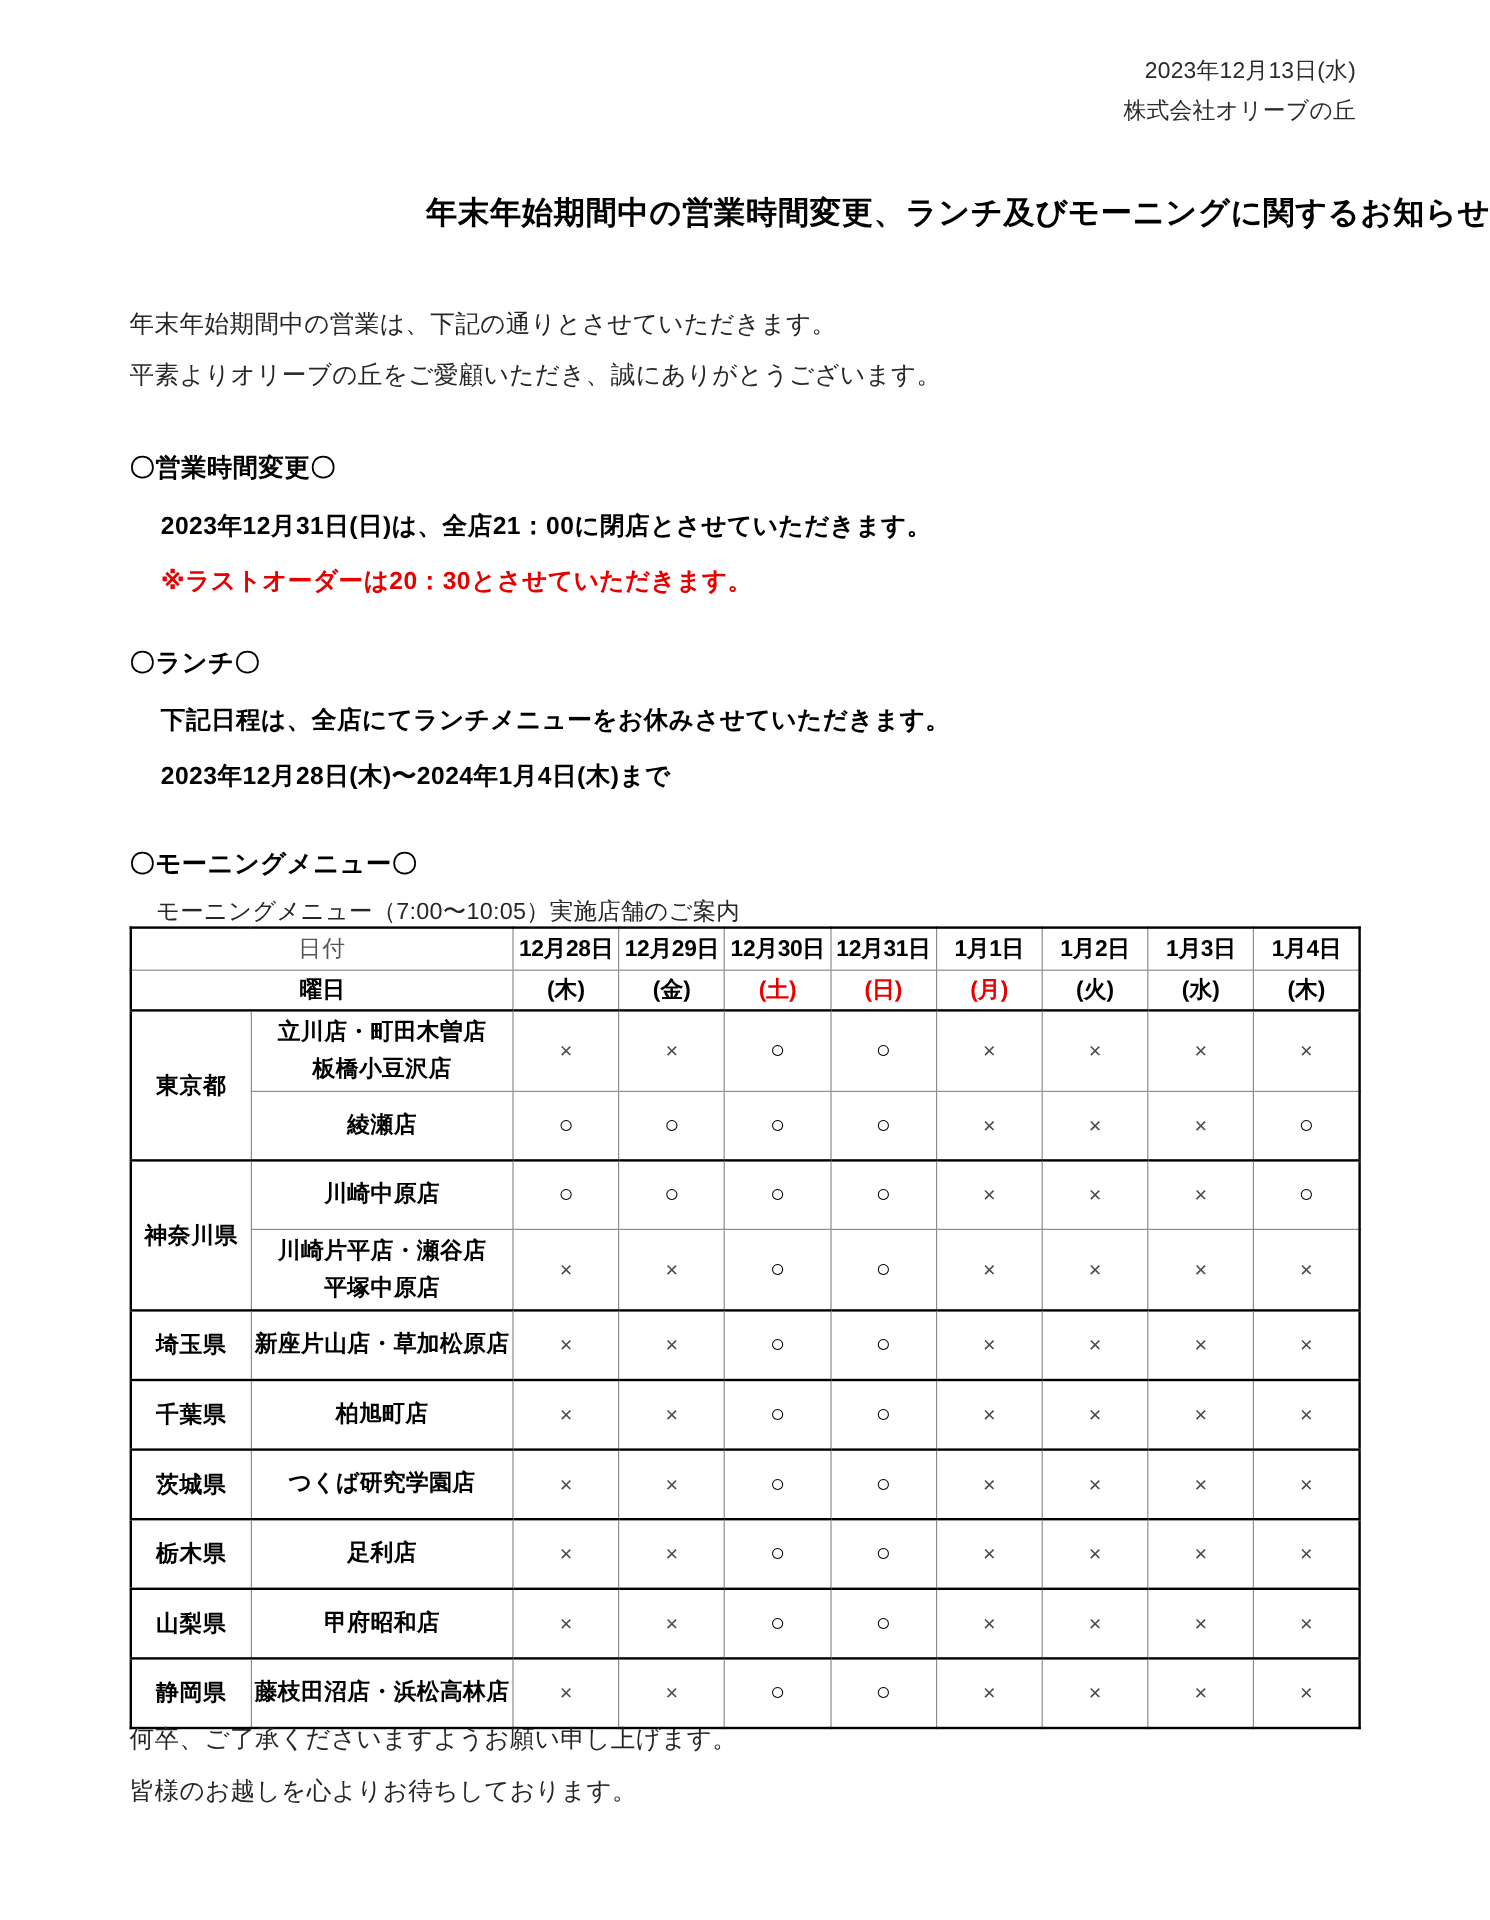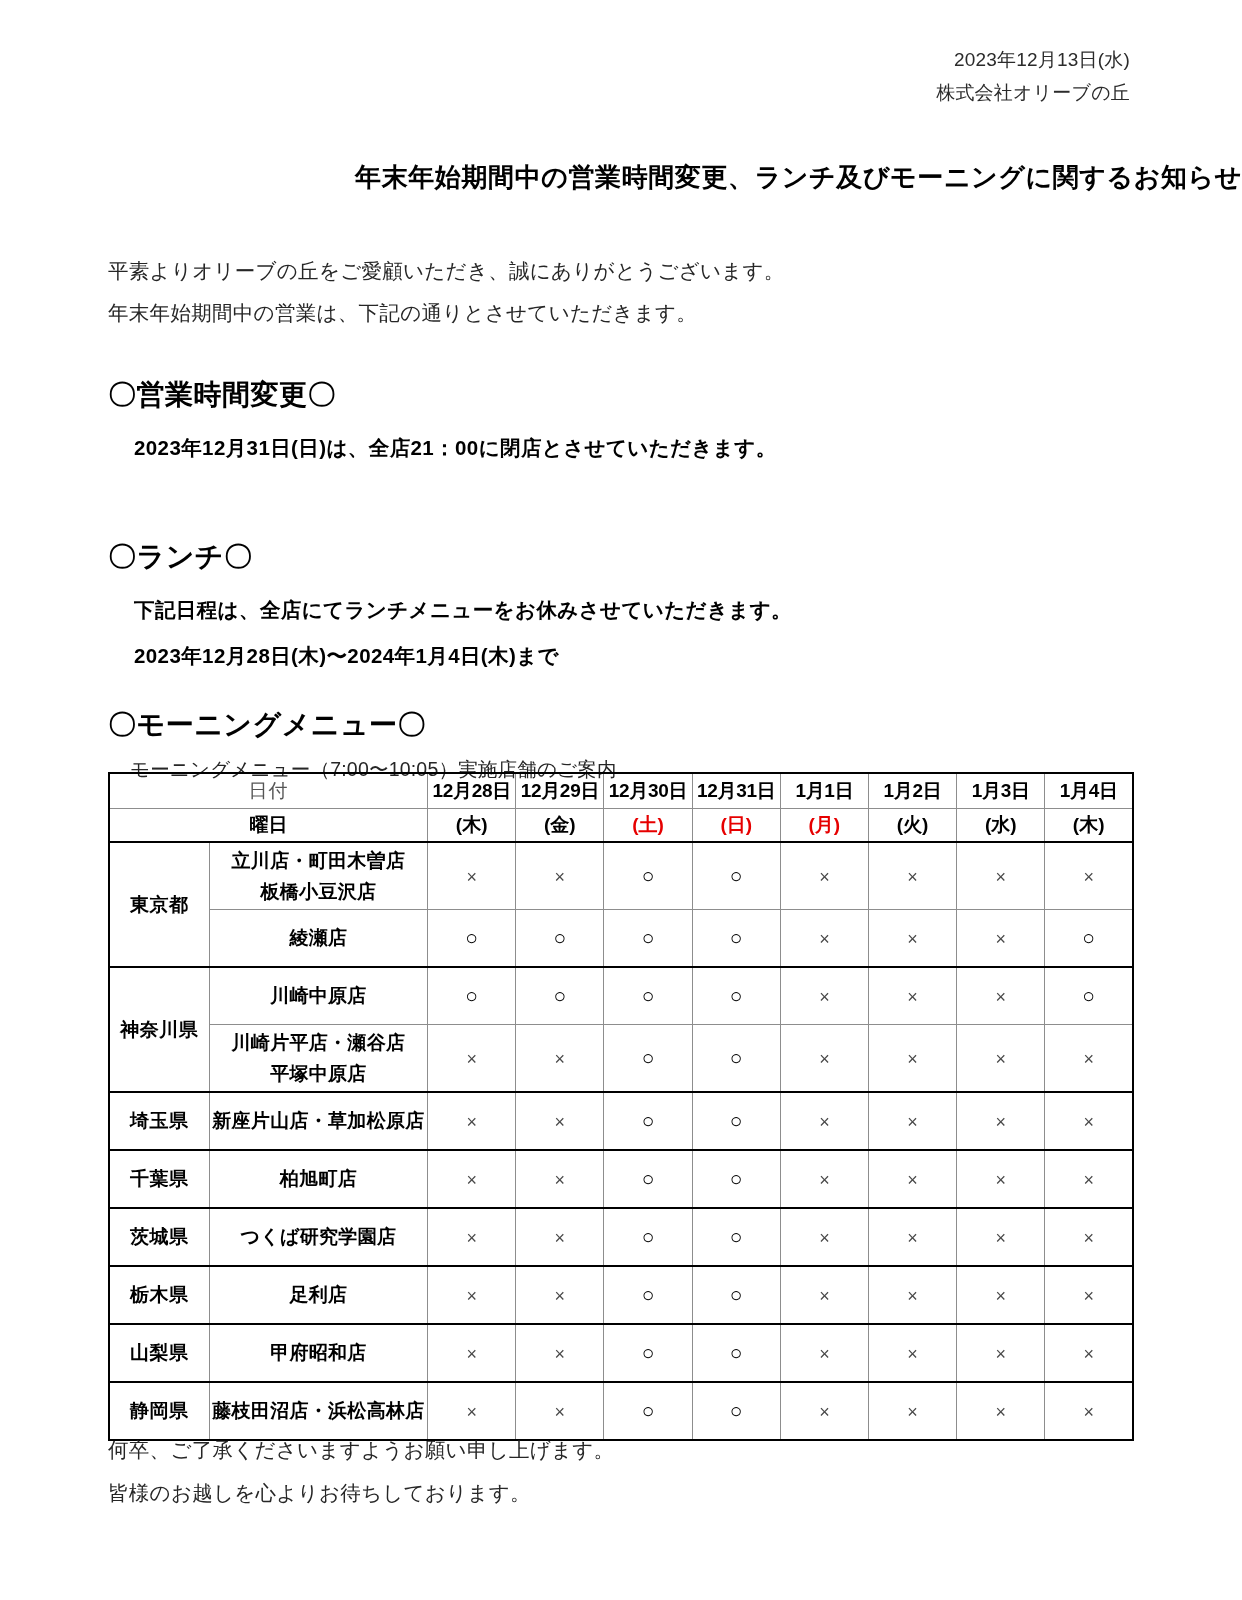--- a/index.html
+++ b/index.html
@@ -63,21 +63,21 @@
 
   
   .section {
     position: absolute;
     left: 108px;
     font-size: 20.5px;
     letter-spacing: 0.3px;
   }
   .sec-head {
     font-weight: bold;
-    font-size: 28px;
+    font-size: 21px;
     color: #000;
     letter-spacing: 0.5px;
   }
   .sec-line {
     font-weight: bold;
     font-size: 20.5px;
     margin-left: 26px;
     margin-top: 20px;
     color: #000;
     letter-spacing: 0.4px;
@@ -197,27 +197,28 @@
 <div class="page">
 
   <div class="doc-header">
     <div>2023年12月13日(水)</div>
     <div>株式会社オリーブの丘</div>
   </div>
 
   <div class="doc-title">年末年始期間中の営業時間変更、ランチ及びモーニングに関するお知らせ</div>
 
   <div class="intro">
+    <div>年末年始期間中の営業は、下記の通りとさせていただきます。</div>
     <div>平素よりオリーブの丘をご愛顧いただき、誠にありがとうございます。</div>
-    <div>年末年始期間中の営業は、下記の通りとさせていただきます。</div>
   </div>
 
   <div class="section" id="sec-hours">
     <div class="sec-head">〇営業時間変更〇</div>
     <div class="sec-line">2023年12月31日(日)は、全店21：00に閉店とさせていただきます。</div>
+    <div class="sec-line red tight">※ラストオーダーは20：30とさせていただきます。</div>
   </div>
 
   <div class="section" id="sec-lunch">
     <div class="sec-head">〇ランチ〇</div>
     <div class="sec-line">下記日程は、全店にてランチメニューをお休みさせていただきます。</div>
     <div class="sec-line tight">2023年12月28日(木)〜2024年1月4日(木)まで</div>
   </div>
 
   <div class="section" id="sec-morning">
     <div class="sec-head">〇モーニングメニュー〇</div>

